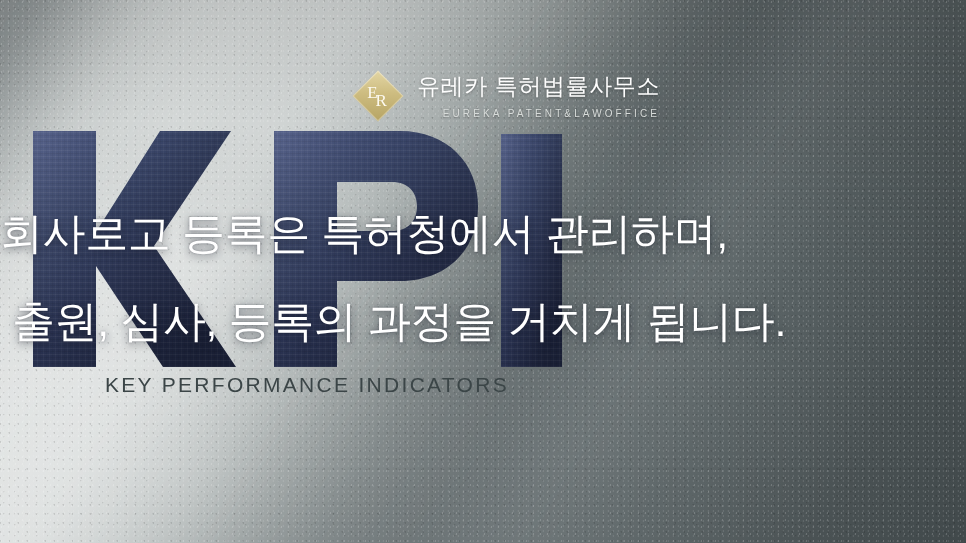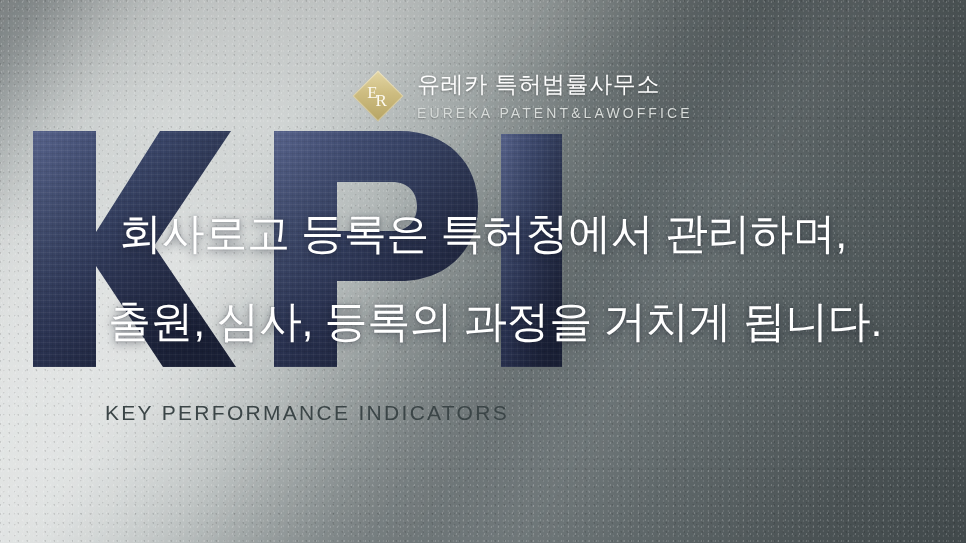--- a/index.html
+++ b/index.html
@@ -153,50 +153,51 @@
   .logo-text { display: flex; flex-direction: column; gap: 8px; }
   .logo-kr {
     font-size: 23px;
     color: #fdfdfd;
     letter-spacing: 0.6px;
     line-height: 1.15;
     white-space: nowrap;
     text-shadow: 0 1px 3px rgba(0,0,0,0.35);
   }
   .logo-en {
-    font-size: 14px;
+    font-size: 10px;
     color: #d8dcda;
     letter-spacing: 3.1px;
     line-height: 1.1;
     white-space: nowrap;
     text-shadow: 0 1px 2px rgba(0,0,0,0.3);
+    text-align: right;
   }
 
   
   .caption {
     position: absolute;
     left: 0;
     width: 966px;
-    text-align: center;
+    text-align: left;
     color: #ffffff;
     font-size: 43px;
     font-weight: 400;
     letter-spacing: -0.4px;
     line-height: 1;
     white-space: nowrap;
     text-shadow: 0 2px 9px rgba(20,24,36,0.55), 0 0 2px rgba(20,24,36,0.35);
   }
   #caption-line-1 { top: 212px; }
   #caption-line-2 { top: 300px; padding-left: 12px; }
 
   
   .subtitle {
     position: absolute;
     left: 105px;
-    top: 402px;
+    top: 374px;
     font-size: 21px;
     font-weight: 400;
     letter-spacing: 2.3px;
     color: #3b4547;
     line-height: 1;
     white-space: nowrap;
   }
 </style>
 </head>
 <body>

